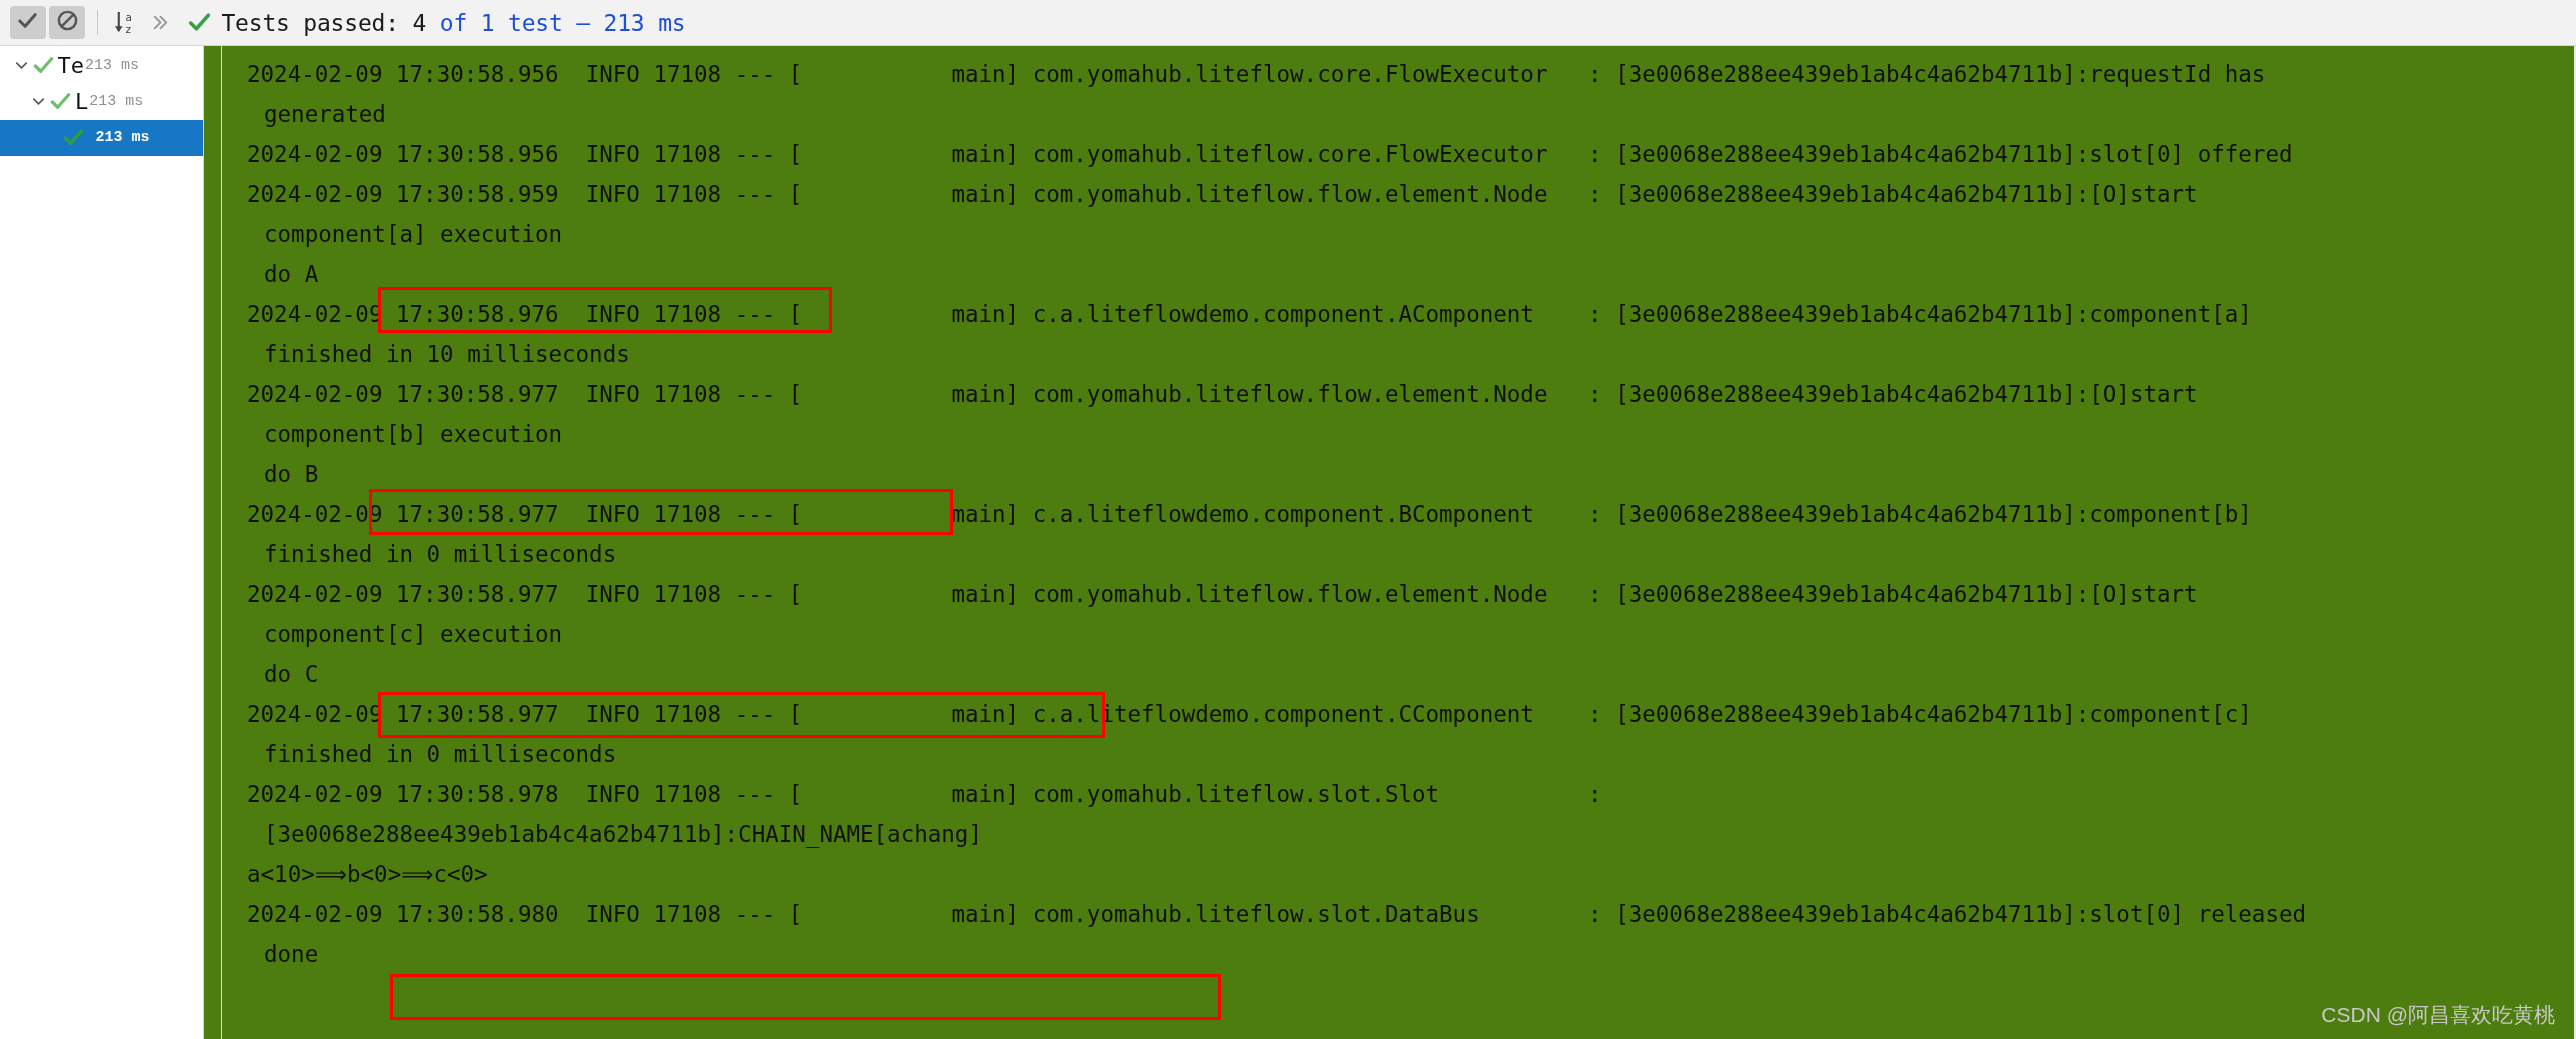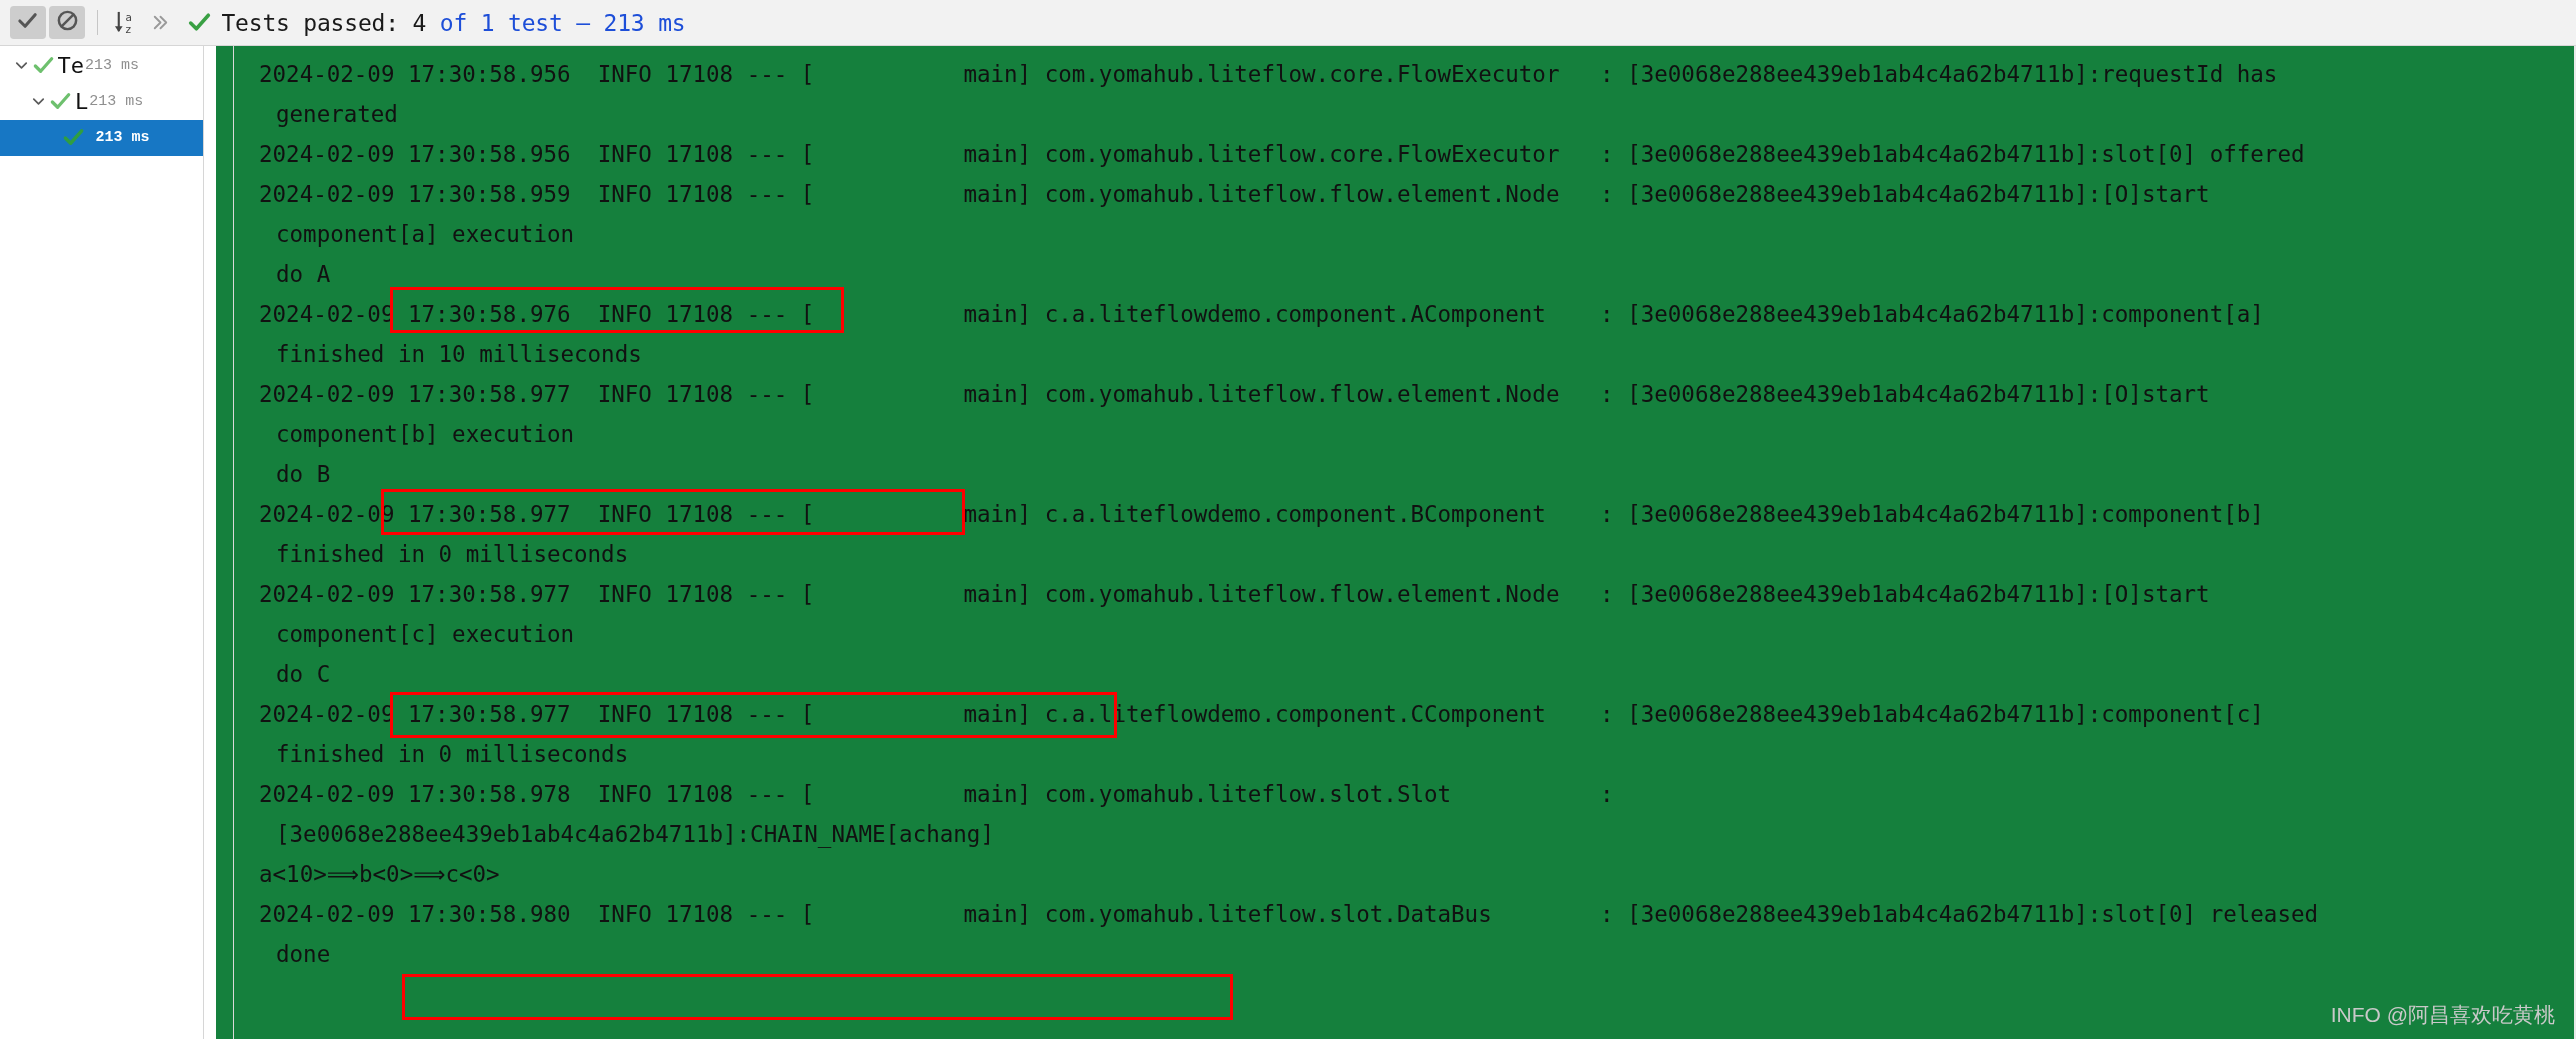--- a/index.html
+++ b/index.html
@@ -60,21 +60,20 @@
     letter-spacing: -0.2px;
   }
   #status-text .dim { color: #1d4ed8; }
   .status-check { margin: 0 9.6px 0 7.7px; display: flex; align-items: center; }
 
   
   #content {
     display: flex;
     height: 993px;
     width: 2576px;
-    gap: 12px;
   }
 
   
   #sidebar {
     width: 204px;
     min-width: 204px;
     background: #ffffff;
     border-right: 1px solid #d6d6d6;
     box-sizing: border-box;
     padding-top: 1.9px;
@@ -126,21 +125,21 @@
   .tree-row.selected .tree-time {
     color: #ffffff;
     font-weight: bold;
   }
   .tree-row.selected .tree-time { margin-left: 7.7px; }
 
   
   #logpane {
     position: relative;
     flex: 1 1 auto;
-    background: #15803d;
+    background: #4d7c0f;
     overflow: hidden;
   }
   #log-gutter {
     position: absolute;
     left: 17px;
     top: 0;
     bottom: 0;
     width: 1px;
     background: #d9d9d9;
   }
@@ -288,18 +287,18 @@
 
   <div id="logpane">
     <div id="log-gutter"></div>
     <div id="log-lines"><div class="log-line">2024-02-09 17:30:58.956  INFO 17108 --- [           main] com.yomahub.liteflow.core.FlowExecutor   : [3e0068e288ee439eb1ab4c4a62b4711b]:requestId has</div><div class="log-line cont">generated</div><div class="log-line">2024-02-09 17:30:58.956  INFO 17108 --- [           main] com.yomahub.liteflow.core.FlowExecutor   : [3e0068e288ee439eb1ab4c4a62b4711b]:slot[0] offered</div><div class="log-line">2024-02-09 17:30:58.959  INFO 17108 --- [           main] com.yomahub.liteflow.flow.element.Node   : [3e0068e288ee439eb1ab4c4a62b4711b]:[O]start</div><div class="log-line cont">component[a] execution</div><div class="log-line cont">do A</div><div class="log-line">2024-02-09 17:30:58.976  INFO 17108 --- [           main] c.a.liteflowdemo.component.AComponent    : [3e0068e288ee439eb1ab4c4a62b4711b]:component[a]</div><div class="log-line cont">finished in 10 milliseconds</div><div class="log-line">2024-02-09 17:30:58.977  INFO 17108 --- [           main] com.yomahub.liteflow.flow.element.Node   : [3e0068e288ee439eb1ab4c4a62b4711b]:[O]start</div><div class="log-line cont">component[b] execution</div><div class="log-line cont">do B</div><div class="log-line">2024-02-09 17:30:58.977  INFO 17108 --- [           main] c.a.liteflowdemo.component.BComponent    : [3e0068e288ee439eb1ab4c4a62b4711b]:component[b]</div><div class="log-line cont">finished in 0 milliseconds</div><div class="log-line">2024-02-09 17:30:58.977  INFO 17108 --- [           main] com.yomahub.liteflow.flow.element.Node   : [3e0068e288ee439eb1ab4c4a62b4711b]:[O]start</div><div class="log-line cont">component[c] execution</div><div class="log-line cont">do C</div><div class="log-line">2024-02-09 17:30:58.977  INFO 17108 --- [           main] c.a.liteflowdemo.component.CComponent    : [3e0068e288ee439eb1ab4c4a62b4711b]:component[c]</div><div class="log-line cont">finished in 0 milliseconds</div><div class="log-line">2024-02-09 17:30:58.978  INFO 17108 --- [           main] com.yomahub.liteflow.slot.Slot           :</div><div class="log-line cont">[3e0068e288ee439eb1ab4c4a62b4711b]:CHAIN_NAME[achang]</div><div class="log-line">a&lt;10&gt;⟹b&lt;0&gt;⟹c&lt;0&gt;</div><div class="log-line">2024-02-09 17:30:58.980  INFO 17108 --- [           main] com.yomahub.liteflow.slot.DataBus        : [3e0068e288ee439eb1ab4c4a62b4711b]:slot[0] released</div><div class="log-line cont">done</div></div>
     <div id="annotation-layer">
         <div class="redbox" style="left: 174px; top: 241px; width: 454px; height: 46px;"></div>
         <div class="redbox" style="left: 165px; top: 443px; width: 584px; height: 46px;"></div>
         <div class="redbox" style="left: 174px; top: 646px; width: 727px; height: 46px;"></div>
         <div class="redbox" style="left: 186px; top: 928px; width: 831px; height: 46px;"></div>
       </div>
-    <div id="watermark">INFO @阿昌喜欢吃黄桃</div>
+    <div id="watermark">CSDN @阿昌喜欢吃黄桃</div>
     <div id="right-edge"></div>
   </div>
 
 </div>
 
 
 </body></html>

